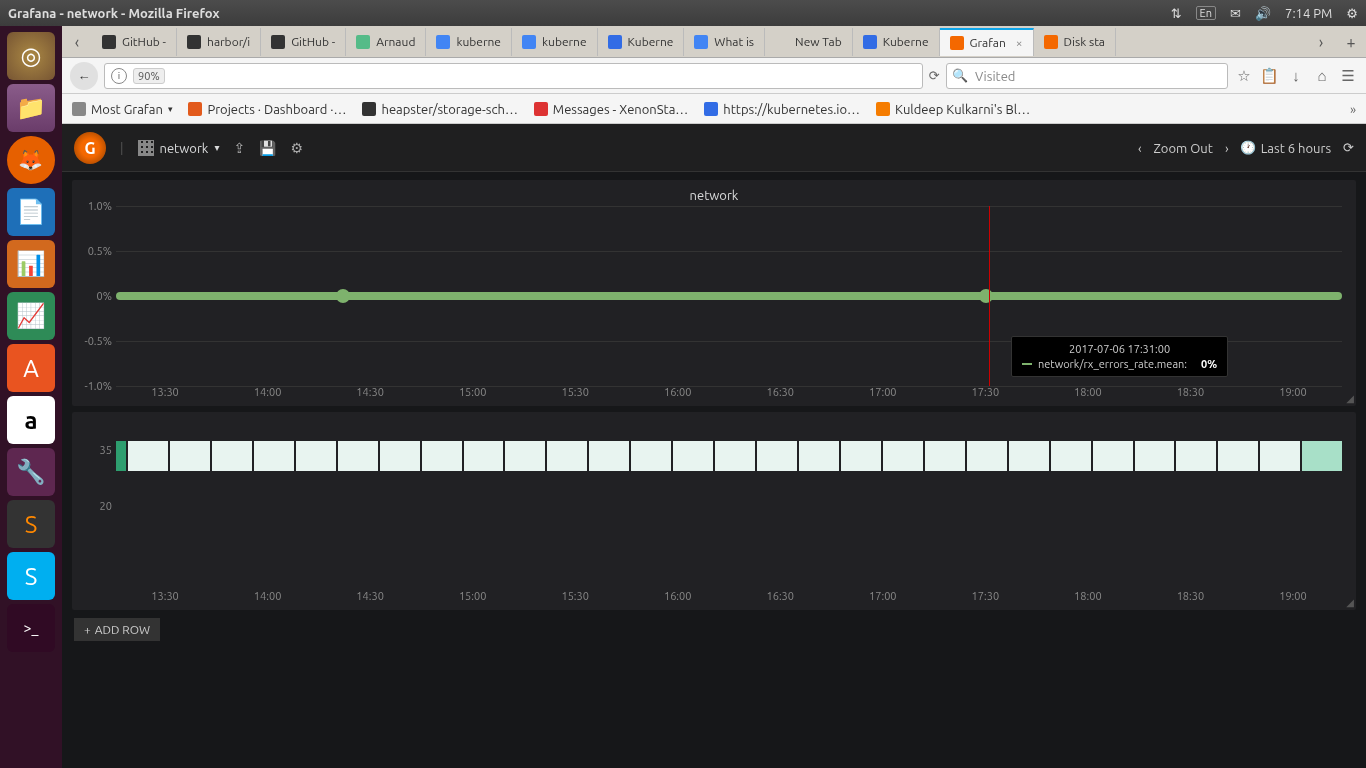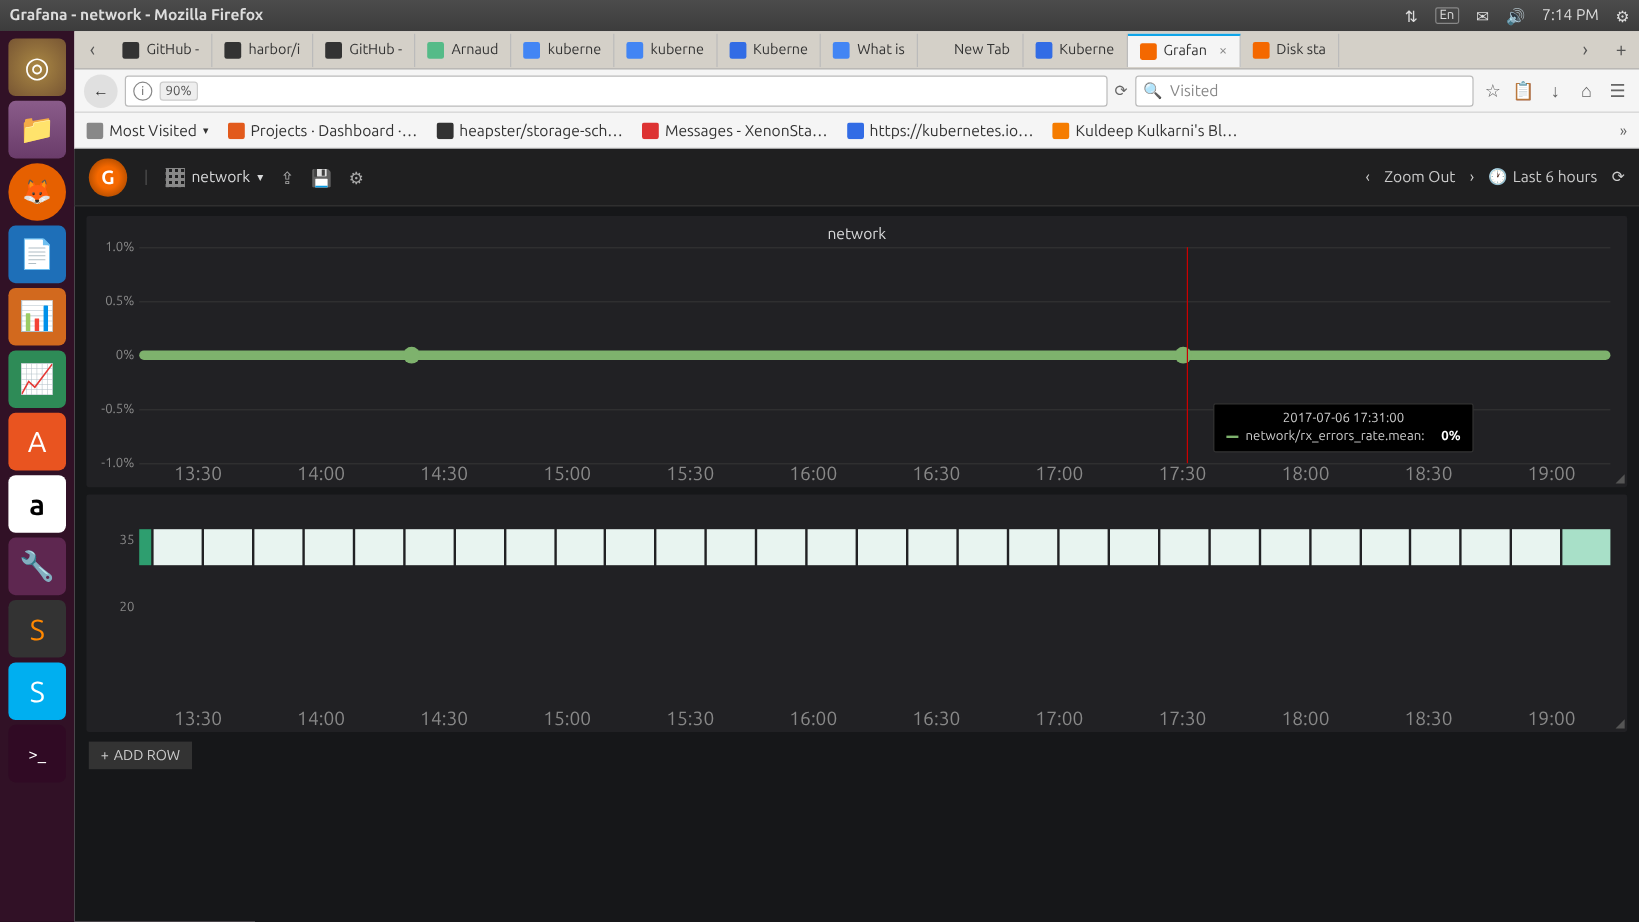--- a/index.html
+++ b/index.html
@@ -50,21 +50,21 @@
 .gf-right{margin-left:auto;display:flex;align-items:center;gap:12px;color:#ccc;font-size:13px}
 .gf-body{padding:8px 10px}
 .gf-row-header{background:#212124;padding:8px 12px;border-radius:2px;color:#bbb;font-size:13px;cursor:pointer;margin-bottom:6px}
 .panel{background:#212124;border-radius:2px;margin-bottom:6px;padding:8px 4px 4px;position:relative}
 .panel-title{text-align:center;color:#d8d9da;font-size:13px;margin-bottom:4px}
 .chart{position:relative;height:180px;margin:0 10px 0 40px}
 .y-axis{position:absolute;left:-36px;top:0;height:100%;width:34px;color:#888;font-size:11px}
 .y-tick{position:absolute;right:2px;transform:translateY(-50%)}
 .grid{position:absolute;inset:0}
 .gline{position:absolute;left:0;right:0;border-top:1px solid #333}
-.x-axis{position:relative;height:16px;margin:0 10px 0 40px;color:#888;font-size:16px}
+.x-axis{position:relative;height:16px;margin:0 10px 0 40px;color:#888;font-size:11px}
 .x-tick{position:absolute;transform:translateX(-50%)}
 .line0{position:absolute;left:0;right:0;height:8px;background:#7eb26d;border-radius:4px;transform:translateY(-50%)}
 .line0-dot{position:absolute;width:14px;height:14px;border-radius:50%;background:#7eb26d;transform:translate(-50%,-50%)}
 .crosshair{position:absolute;top:0;bottom:0;width:1px;background:#c00}
 .tooltip{position:absolute;background:#000;border:1px solid #333;padding:6px 10px;font-size:11px;color:#ccc;border-radius:2px;white-space:nowrap}
 .tooltip-row{display:flex;align-items:center;gap:6px;margin-top:3px}
 .tt-dash{width:10px;height:2px;background:#7eb26d}
 .legend{margin:4px 10px 2px 40px;font-size:11px;color:#ccc;display:flex;align-items:center;gap:6px}
 .leg-dash{width:14px;height:3px;background:#7eb26d}
 .chart2{position:relative;height:160px;margin:6px 10px 0 40px}
@@ -203,21 +203,21 @@
     <span class="tb-ico">📋</span>
     <span class="tb-ico">↓</span>
     <span class="tb-ico">⌂</span>
     <span class="tb-ico">☰</span>
   </div>
 
   <div class="bookmarks">
     <div id="bm-container" style="display:flex;gap:16px;flex:1;overflow:hidden">
         <div class="bm">
           <span class="bm-ico" style="background:#888"></span>
-          <span>Most Visited</span> 
+          <span>Most Grafan</span> 
           <span style="font-size:9px">▾</span>
         </div>
         <div class="bm">
           <span class="bm-ico" style="background:#e25a1c"></span>
           <span>Projects · Dashboard ·…</span>
         </div>
         <div class="bm">
           <span class="bm-ico" style="background:#333"></span>
           <span>heapster/storage-sch…</span>
         </div>

